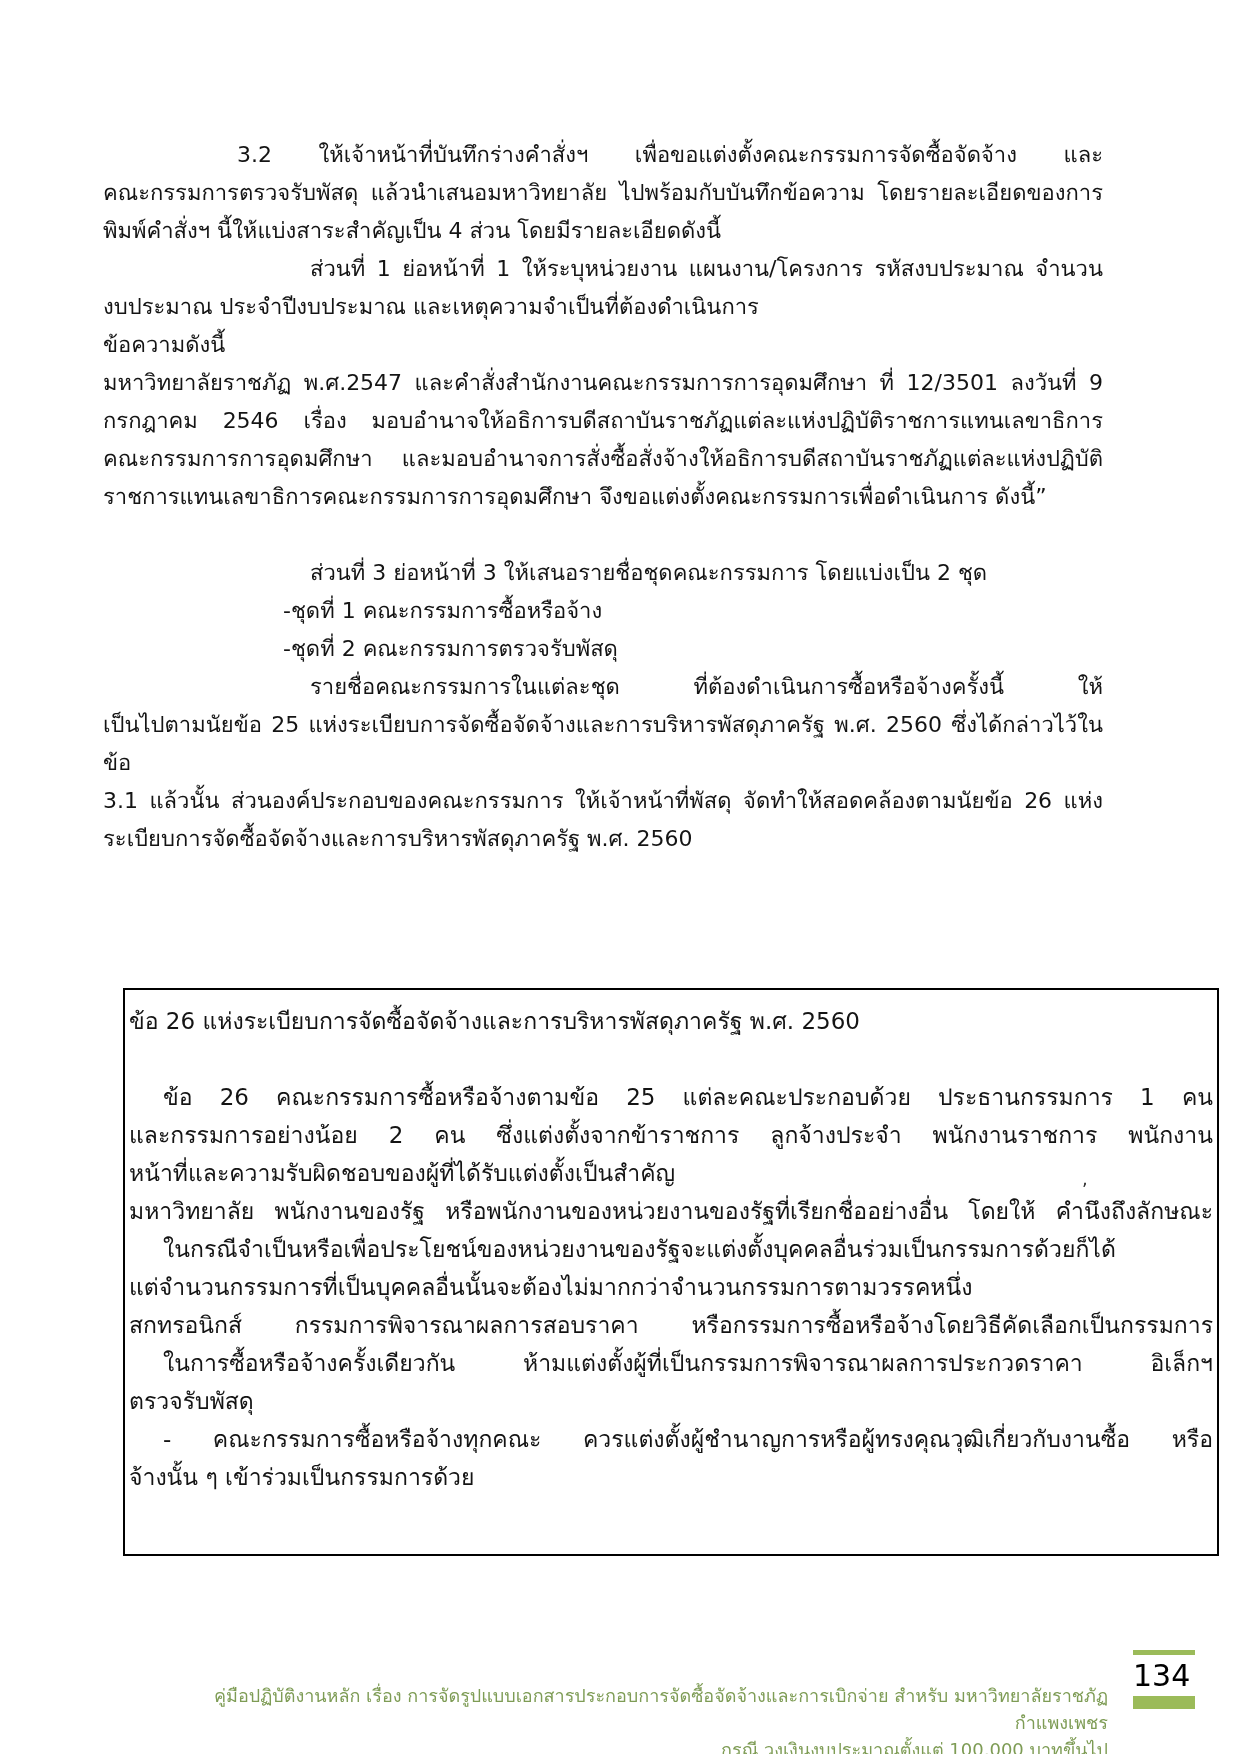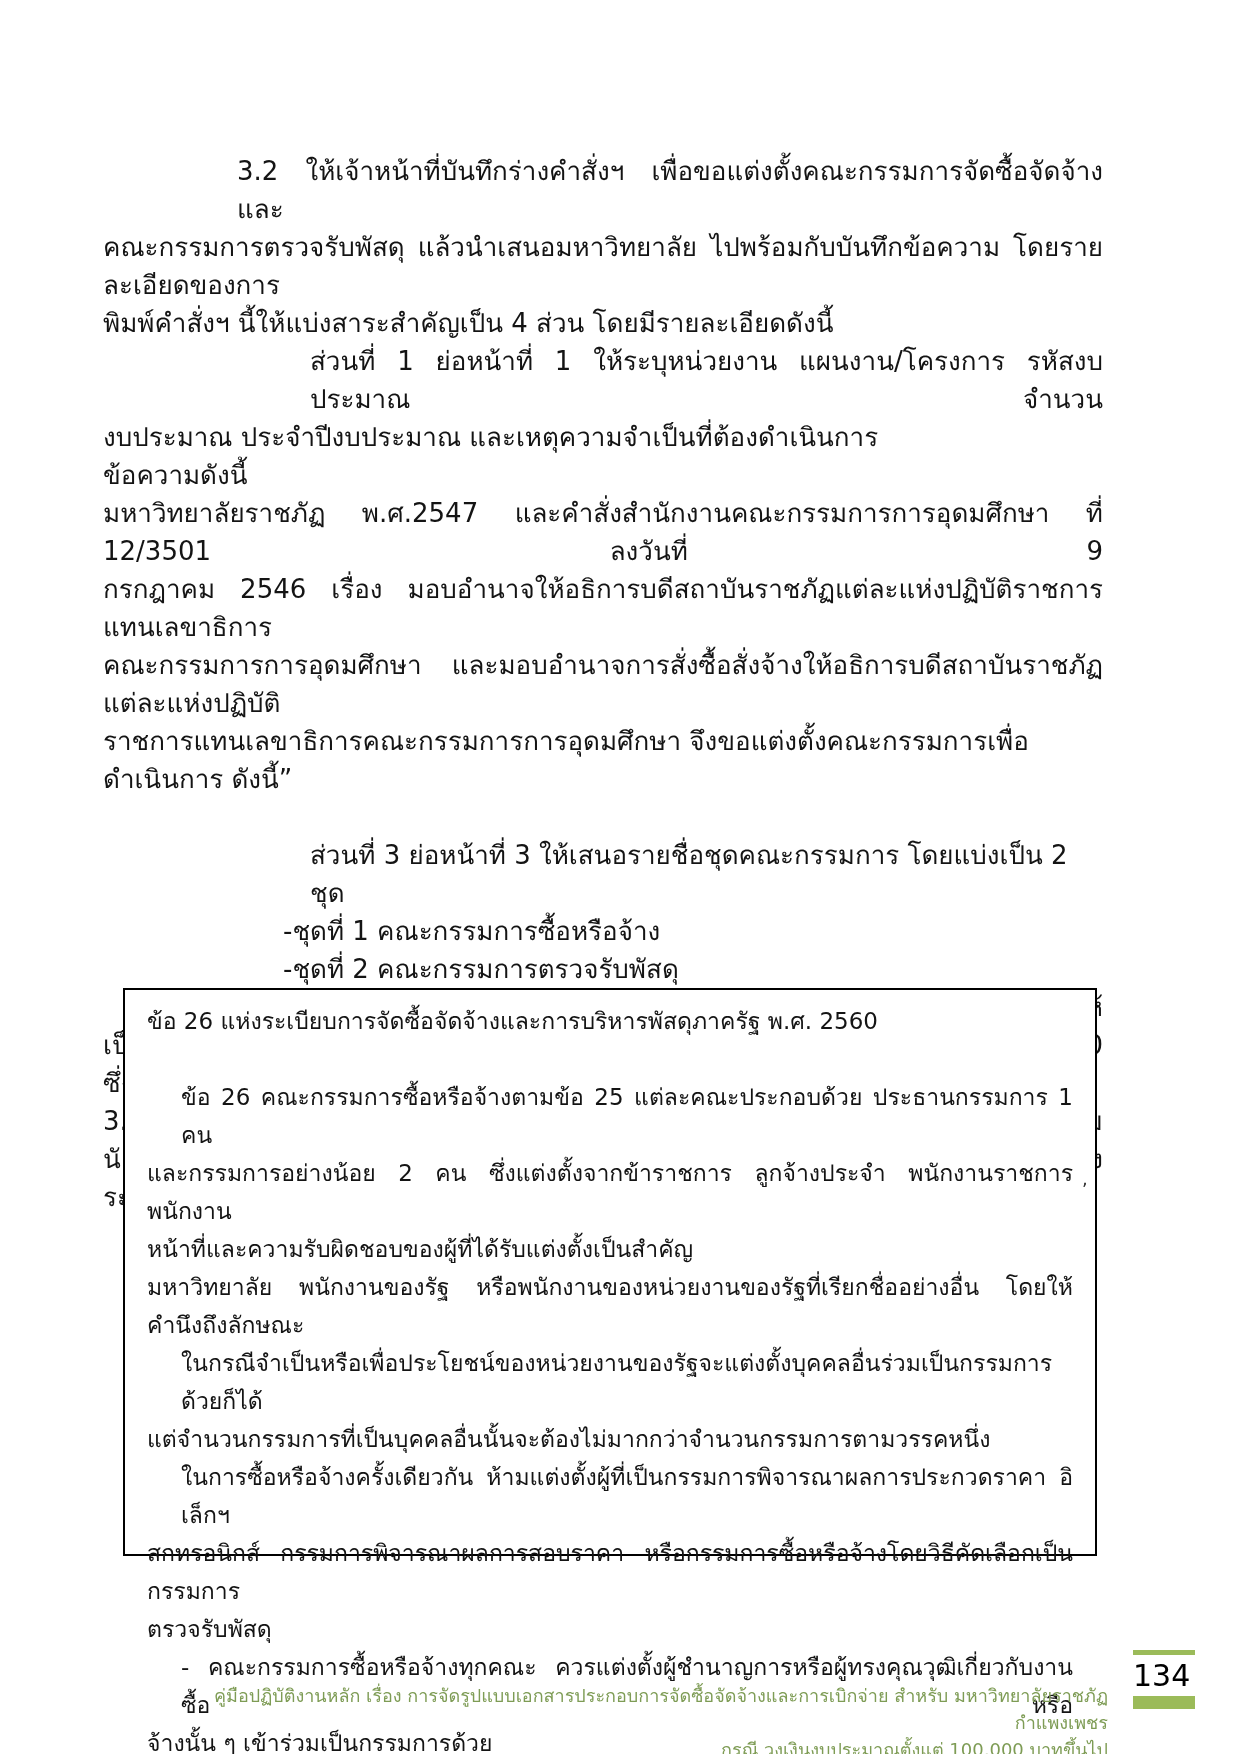--- a/index.html
+++ b/index.html
@@ -8,46 +8,46 @@
     width: 1241px;
     height: 1754px;
     background: #ffffff;
     font-family: "DejaVu Sans", "Liberation Sans", sans-serif;
     color: #141414;
     overflow: hidden;
   }
   .body-text {
     position: absolute;
     left: 103px;
-    top: 152px;
+    top: 136px;
     width: 1000px;
-    font-size: 26px;
+    font-size: 22px;
   }
   .tline {
     line-height: 38px;
     min-height: 38px;
     text-align: left;
   }
   .j { text-align: justify; text-align-last: justify; }
   .role-p1     { padding-left: 134px; }
   .role-sec    { padding-left: 207px; }
   .role-quote  { padding-left: 232px; }
   .role-bullet { padding-left: 180px; }
   .role-boxp   { padding-left: 34px; }
   .role-cont   { padding-left: 0; }
   .role-blank  { }
   .info-box {
     position: absolute;
     left: 123px;
     top: 988px;
-    width: 974px;
+    width: 1096px;
     height: 568px;
     border: 2px solid #000000;
     box-sizing: border-box;
-    padding: 12px 22px;
+    padding: 12px 4px;
     font-size: 23px;
     background: #ffffff;
   }
   .scan-artifact {
     position: absolute;
     left: 1082px;
     top: 1168px;
     font-size: 18px;
     color: #333;
   }
@@ -106,22 +106,22 @@
 
   <div class="info-box">
       <div class="tline role-cont">ข้อ 26 แห่งระเบียบการจัดซื้อจัดจ้างและการบริหารพัสดุภาครัฐ พ.ศ. 2560</div>
       <div class="tline role-blank"></div>
       <div class="tline role-boxp j">ข้อ 26 คณะกรรมการซื้อหรือจ้างตามข้อ 25 แต่ละคณะประกอบด้วย ประธานกรรมการ 1 คน</div>
       <div class="tline role-cont j">และกรรมการอย่างน้อย 2 คน ซึ่งแต่งตั้งจากข้าราชการ ลูกจ้างประจำ พนักงานราชการ พนักงาน</div>
       <div class="tline role-cont">หน้าที่และความรับผิดชอบของผู้ที่ได้รับแต่งตั้งเป็นสำคัญ</div>
       <div class="tline role-cont j">มหาวิทยาลัย พนักงานของรัฐ หรือพนักงานของหน่วยงานของรัฐที่เรียกชื่ออย่างอื่น โดยให้ คำนึงถึงลักษณะ</div>
       <div class="tline role-boxp j">ในกรณีจำเป็นหรือเพื่อประโยชน์ของหน่วยงานของรัฐจะแต่งตั้งบุคคลอื่นร่วมเป็นกรรมการด้วยก็ได้</div>
       <div class="tline role-cont">แต่จำนวนกรรมการที่เป็นบุคคลอื่นนั้นจะต้องไม่มากกว่าจำนวนกรรมการตามวรรคหนึ่ง</div>
+      <div class="tline role-cont j">สกทรอนิกส์ กรรมการพิจารณาผลการสอบราคา หรือกรรมการซื้อหรือจ้างโดยวิธีคัดเลือกเป็นกรรมการ</div>
       <div class="tline role-boxp j">ในการซื้อหรือจ้างครั้งเดียวกัน ห้ามแต่งตั้งผู้ที่เป็นกรรมการพิจารณาผลการประกวดราคา อิเล็กฯ</div>
-      <div class="tline role-cont j">สกทรอนิกส์ กรรมการพิจารณาผลการสอบราคา หรือกรรมการซื้อหรือจ้างโดยวิธีคัดเลือกเป็นกรรมการ</div>
       <div class="tline role-cont">ตรวจรับพัสดุ</div>
       <div class="tline role-boxp j">- คณะกรรมการซื้อหรือจ้างทุกคณะ ควรแต่งตั้งผู้ชำนาญการหรือผู้ทรงคุณวุฒิเกี่ยวกับงานซื้อ หรือ</div>
       <div class="tline role-cont">จ้างนั้น ๆ เข้าร่วมเป็นกรรมการด้วย</div>
     </div>
 
   <span class="scan-artifact">,</span>
 
   <div class="footer">
     <div>คู่มือปฏิบัติงานหลัก เรื่อง การจัดรูปแบบเอกสารประกอบการจัดซื้อจัดจ้างและการเบิกจ่าย  สำหรับ มหาวิทยาลัยราชภัฏกำแพงเพชร</div>
     <div>กรณี วงเงินงบประมาณตั้งแต่ 100,000 บาทขึ้นไป</div>

